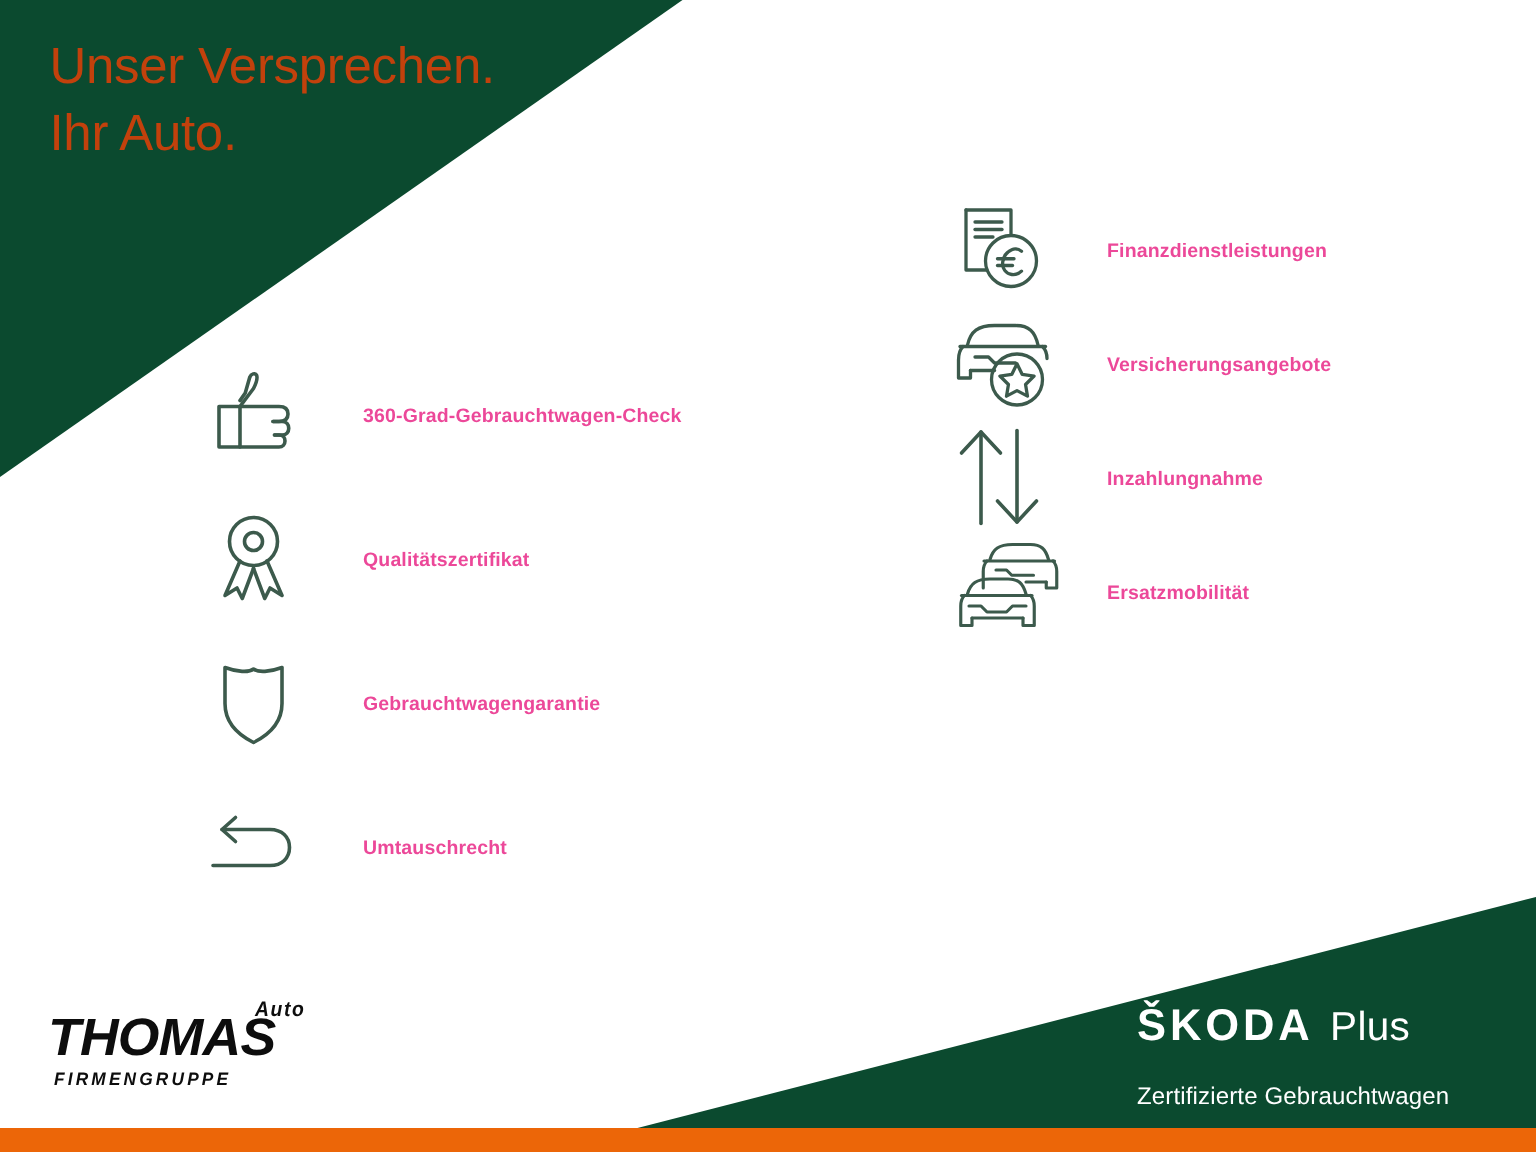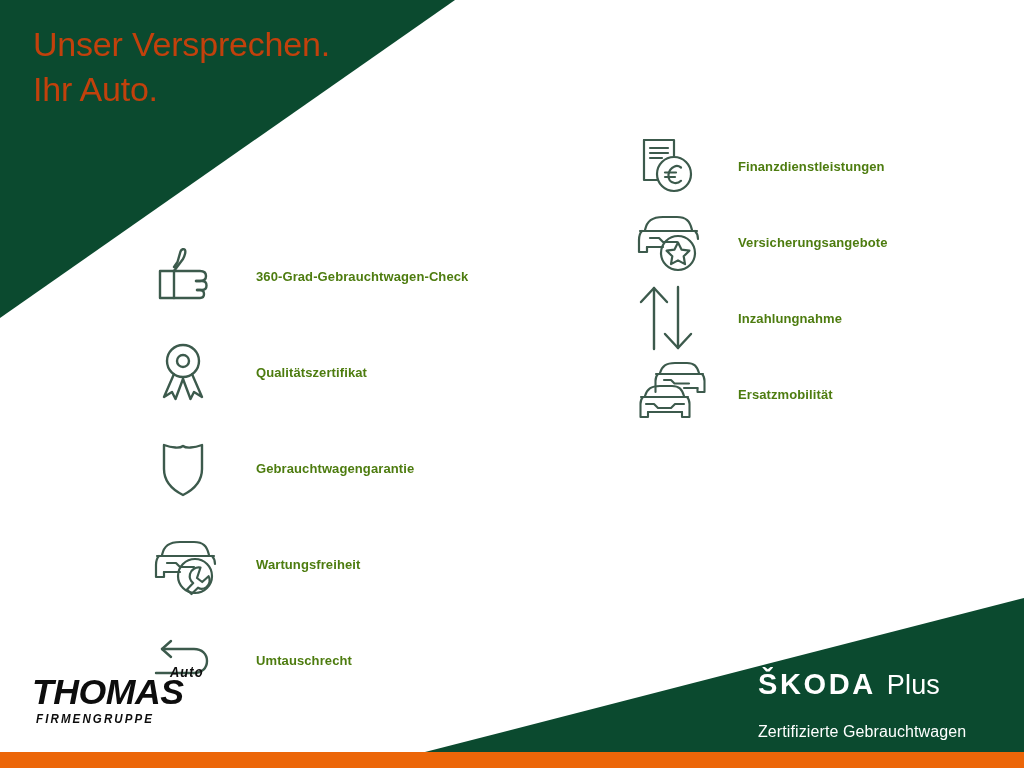--- a/index.html
+++ b/index.html
@@ -27,38 +27,38 @@
     font-size:34px;
     font-weight:400;
     line-height:1.32;
     letter-spacing:-0.2px;
     white-space:nowrap;
   }
   #headline .ln{display:block;}
 
   
   .col{position:absolute;}
-  #col-left{left:150px;top:228px;width:440px;}
+  #col-left{left:136px;top:228px;width:440px;}
   #col-right{left:634px;top:128px;width:390px;}
 
   .feature{
     position:relative;
     display:flex;
     align-items:center;
     height:96px;
   }
   .feature .ico{
     width:82px;min-width:82px;height:78px;
     display:flex;align-items:center;justify-content:flex-start;
   }
   .feature .ico svg{display:block;}
   .feature .lbl{
     font-size:13px;
     font-weight:700;
-    color:#4d7c0f;
+    color:#ec4899;
     letter-spacing:0.1px;
     white-space:nowrap;
     margin-left:24px;
   }
   #col-right .feature{height:76px;}
   #col-right .feature .ico{width:76px;min-width:76px;height:68px;}
   #col-right .feature .lbl{margin-left:28px;}
 
   
   #dealer-logo{
@@ -164,35 +164,20 @@
 
     <div class="feature">
       <span class="ico">
         <svg width="66" height="66" viewBox="0 0 66 66" fill="none" stroke="#3c5a4c" stroke-width="2.4" stroke-linejoin="round" stroke-linecap="round">
           <path d="M14 10 C22 13 30 13.5 33 11 C36 13.5 44 13 52 10 L52 34 C52 48 41 56 33 60 C25 56 14 48 14 34 Z"></path>
         </svg>
       </span>
       <span class="lbl">Gebrauchtwagengarantie</span>
     </div>
 
-    <div class="feature">
-      <span class="ico">
-        <svg width="72" height="66" viewBox="0 0 72 66" fill="none" stroke="#3c5a4c" stroke-width="2.2" stroke-linejoin="round" stroke-linecap="round">
-          <path d="M12 24 C14 15 19 11 30 11 H44 C53 11 57 15 59 24"></path>
-          <path d="M7 25 H64"></path>
-          <path d="M9 25 C7 27 6 30 6 34 V46 H14 V41"></path>
-          <path d="M14 41 H30"></path>
-          <path d="M62 25 C64 27 65 30 65 33"></path>
-          <path d="M17 32 H26 L30 36 H44"></path>
-          <circle cx="45" cy="45" r="17"></circle>
-          <path d="M50.5 36.5 C46 35.5 41 38.5 40 43 C39.2 46.6 40.6 50 43.2 52 L37 58.5 L41.5 63 L48 56.7 C50.6 58.2 54 58 56.5 56 C59.8 53.4 60.6 48.8 58.6 45.2 L52.2 51 L47 47 Z"></path>
-        </svg>
-      </span>
-      <span class="lbl">Wartungsfreiheit</span>
-    </div>
 
     <div class="feature">
       <span class="ico">
         <svg width="66" height="50" viewBox="0 0 66 50" fill="none" stroke="#3c5a4c" stroke-width="2.4" stroke-linejoin="round" stroke-linecap="round">
           <path d="M12 14 H44 C52 14 57 19 57 26 C57 33 52 38 44 38 H6"></path>
           <path d="M21 6 L12 14 L21 22"></path>
         </svg>
       </span>
       <span class="lbl">Umtauschrecht</span>
     </div>

